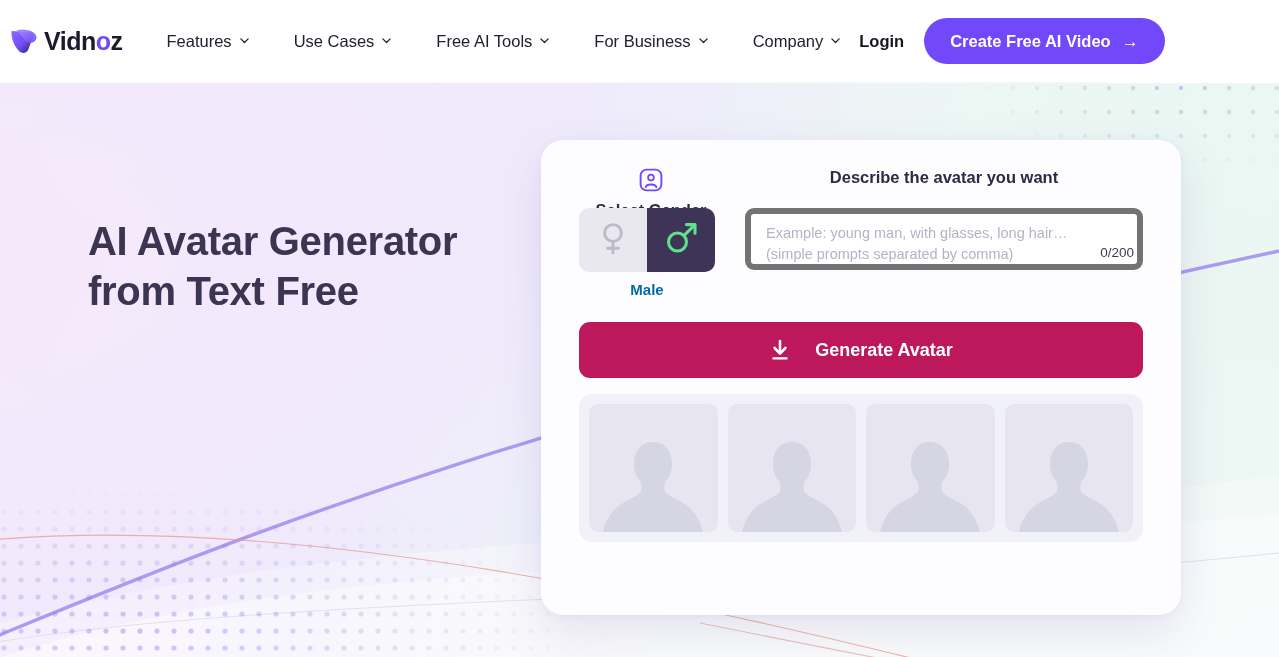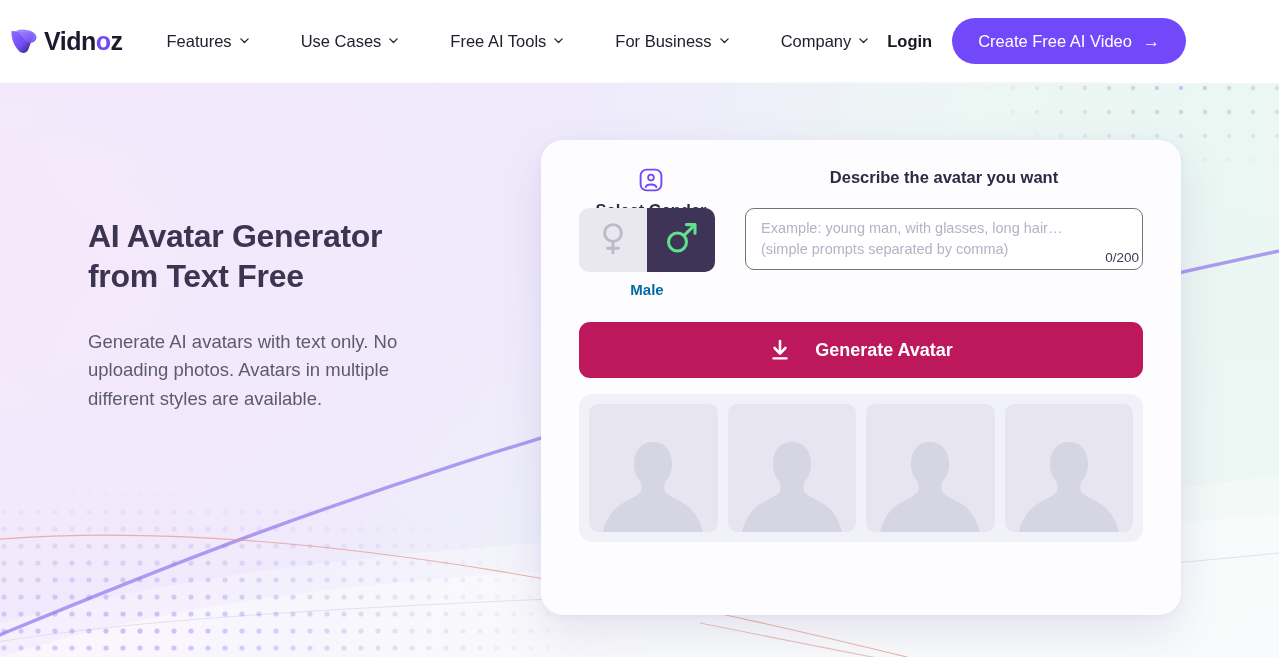--- a/index.html
+++ b/index.html
@@ -22,35 +22,35 @@
     border-bottom: 1px solid rgba(0,0,0,0.03);
   }
   .logo { display: flex; align-items: center; margin-left: 8px; gap: 2px; cursor: pointer; }
   .logo-mark { width: 34px; height: 34px; }
   .logo-text {
     font-size: 25px; font-weight: bold; letter-spacing: -0.5px;
     color: #1b1a2e; line-height: 1;
   }
   .logo-text .o { color: #6f4bf5; }
 
-  .nav-links { display: flex; align-items: center; margin-left: 26px; gap: 15px; }
+  .nav-links { display: flex; align-items: center; margin-left: 26px; gap: 8px; }
   .nav-item {
     display: flex; align-items: center; gap: 7px;
     font-size: 16.5px; color: #22202e;
     padding: 10px 18px; cursor: pointer; white-space: nowrap;
   }
   .chev { display:inline-block; width: 11px; height: 11px; position: relative; top: -1px;}
   .chev svg { display:block; }
 
   .nav-right { margin-left: auto; display: flex; align-items: center; gap: 20px; margin-right: 24px; }
   .login-link { font-size: 16.5px; font-weight: bold; color: #16151f; cursor: pointer; }
   .cta-btn {
     display: flex; align-items: center; gap: 11px;
     background: #7248fb; color: #fff;
-    font-size: 16.5px; font-weight: normal;
+    font-size: 16.5px; font-weight: bold;
     padding: 0 26px; height: 46px;
     border-radius: 26px; border: none;
     cursor: pointer; white-space: nowrap;
   }
   .cta-arrow { font-size: 17px; line-height: 1; }
 
   
   .hero {
     position: absolute; top: 83px; left: 0;
     width: 1279px; height: 574px;
@@ -59,21 +59,21 @@
       radial-gradient(1000px 600px at 0% 30%, #f6e8fb 0%, rgba(246,232,251,0) 62%),
       radial-gradient(900px 700px at 30% 0%, #efeafc 0%, rgba(239,234,252,0) 60%),
       radial-gradient(1100px 800px at 100% 10%, #eaf7f2 0%, rgba(234,247,242,0) 65%),
       linear-gradient(115deg, #f3e9fb 0%, #eeeafc 34%, #f0f6f6 65%, #eef7f4 100%);
   }
   .hero-svg { position: absolute; inset: 0; width: 1279px; height: 574px; }
 
   
   .copy { position: absolute; left: 88px; top: 133px; width: 420px; z-index: 5; }
   .headline {
-    font-size: 32px; font-weight: bold; line-height: 1.26;
+    font-size: 40px; font-weight: bold; line-height: 1.26;
     color: #3b3552; letter-spacing: -0.3px;
   }
   .subcopy {
     margin-top: 31px;
     font-size: 18.5px; line-height: 1.55;
     color: #5c5a70; max-width: 345px;
   }
 
   
   .card {
@@ -102,21 +102,21 @@
   .gbtn.male   { background: #3d3458; border-radius: 0 10px 10px 0; }
   .gender-name {
     margin-top: 9px; text-align: center; width: 136px;
     font-size: 15px; font-weight: bold; color: #0369a1;
   }
 
   .desc-col { flex: 1; }
   .ta-wrap {
     margin-top: 16px; position: relative;
     height: 62px;
-    border: 1px solid #737373; border-radius: 9px;
+    border: 6px solid #737373; border-radius: 9px;
     background: #fff;
   }
   .ta-ph {
     position: absolute; left: 15px; top: 9px; right: 15px;
     font-size: 14.5px; line-height: 1.42; color: #b4b2c4;
     white-space: pre-line; pointer-events: none;
   }
   .ta-count {
     position: absolute; right: 3px; bottom: 4px;
     font-size: 13.5px; color: #3c3a50;
@@ -274,21 +274,20 @@
 
       <rect x="0" y="330" width="760" height="244" fill="url(#dotsL)" mask="url(#mskL)"></rect>
       <rect x="820" y="0" width="459" height="180" fill="url(#dotsR)" mask="url(#mskR)"></rect>
     </svg>
 
     <div class="copy">
       <h1 class="headline">
         <span>AI Avatar Generator</span><br>
         <span>from Text Free</span>
       </h1>
-      <p class="subcopy">Generate AI avatars with text only. No uploading photos. Avatars in multiple different styles are available.</p>
     </div>
   </div>
 
   <div class="card">
     <div class="card-inner">
 
       <div class="row-top">
 
         <div class="gender-col">
           <div class="label-row">

